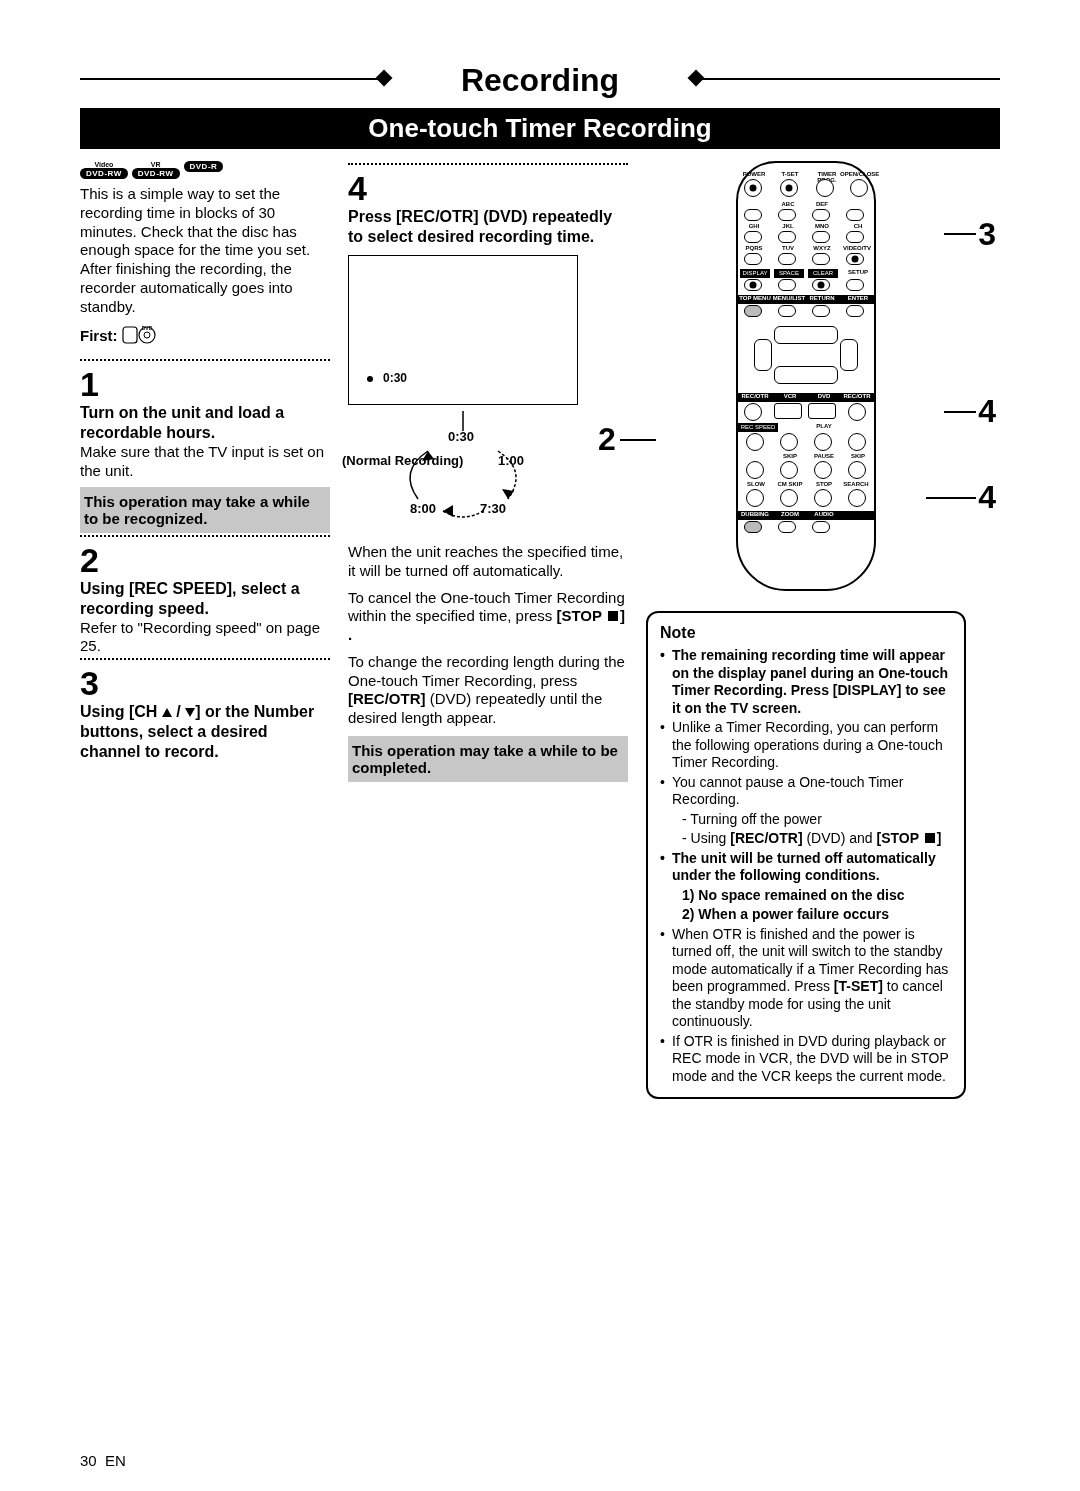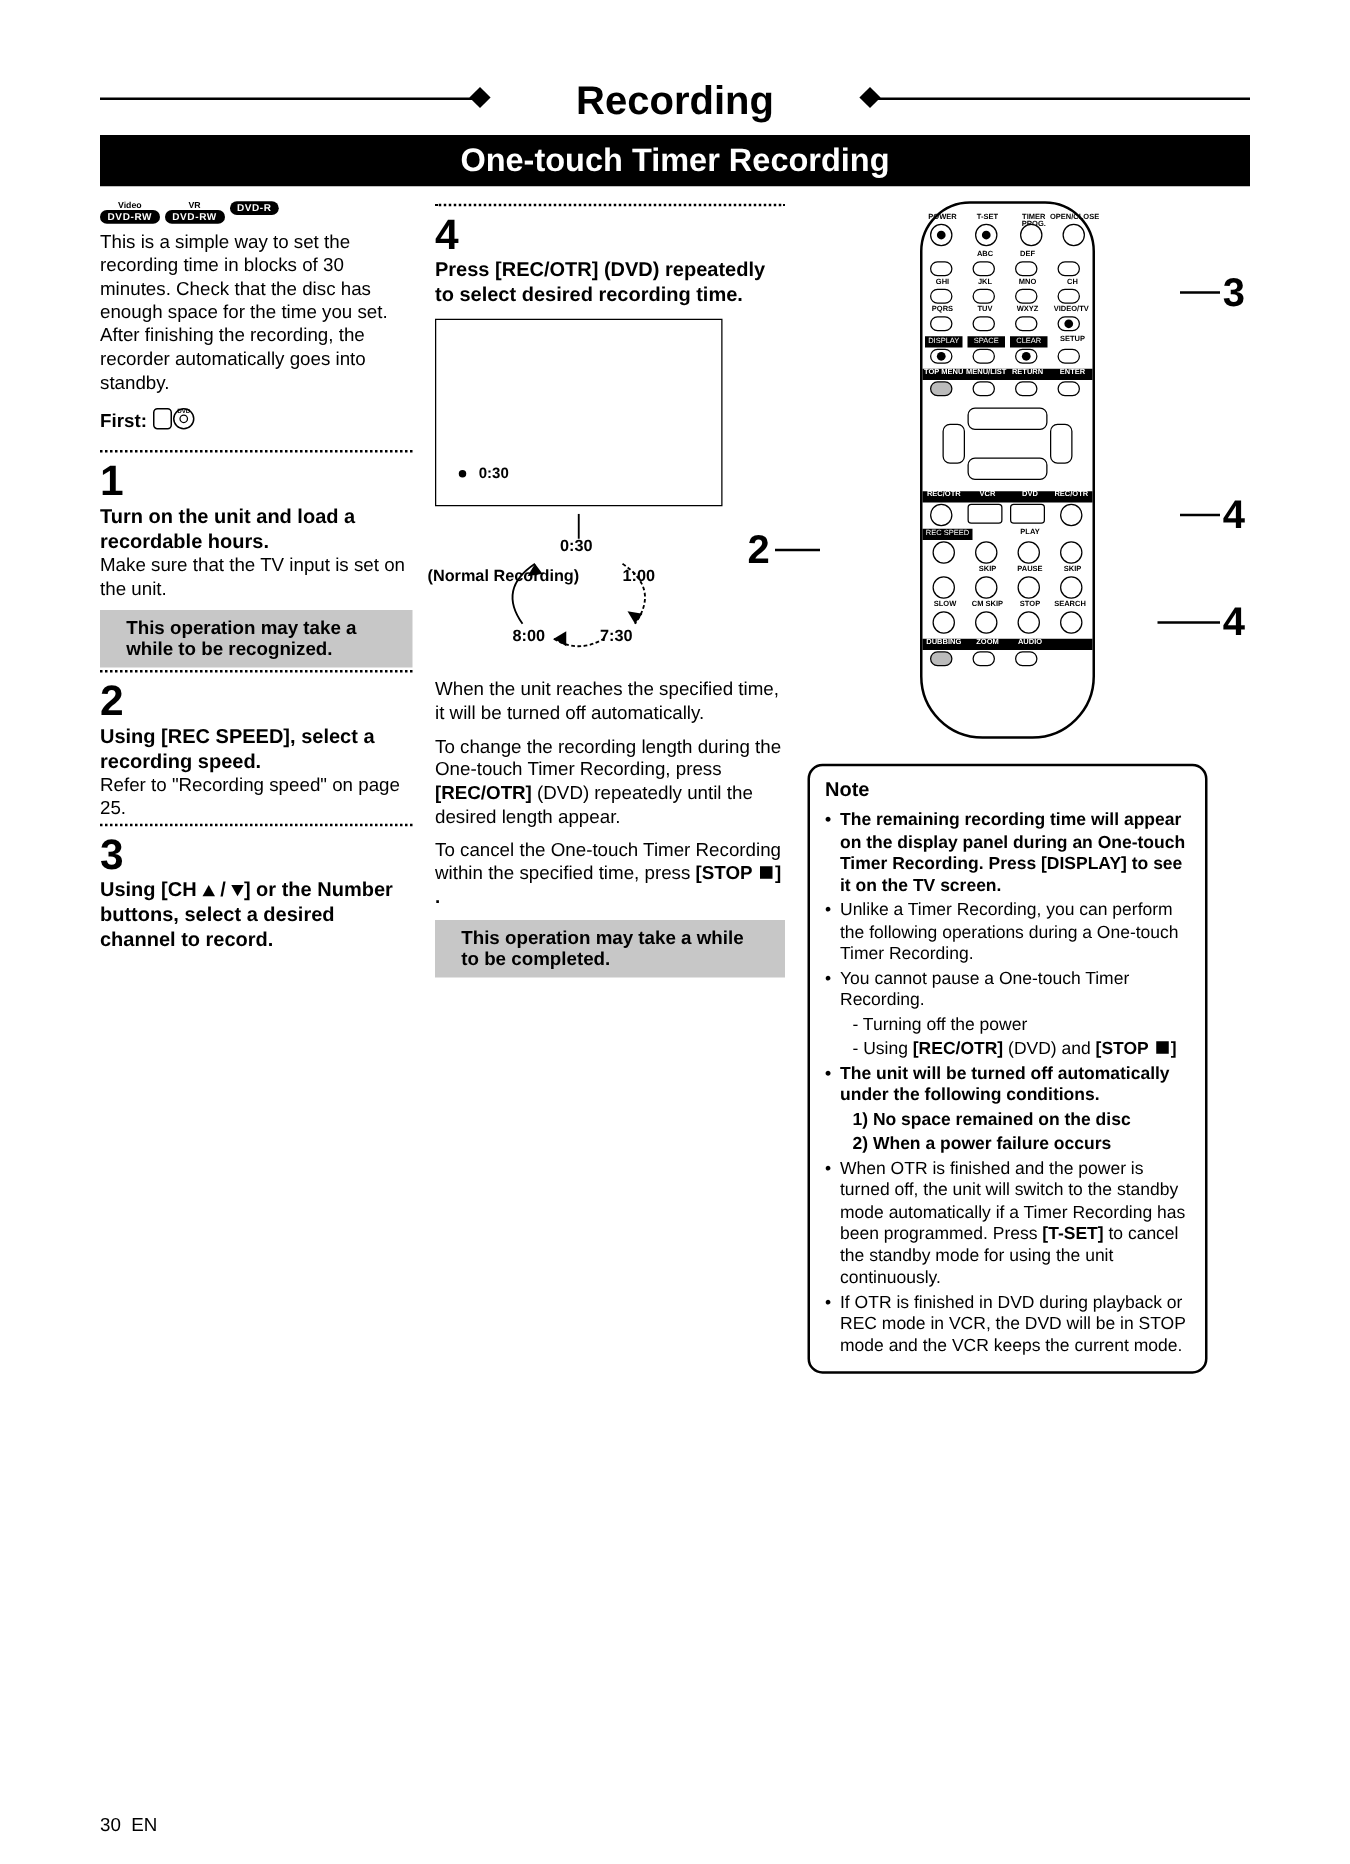--- a/index.html
+++ b/index.html
@@ -21,21 +21,21 @@
   .col.right { flex: 0 0 320px; position: relative; }
   .disc-badges { display: flex; gap: 4px; margin-bottom: 6px; }
   .badge { display:inline-flex; flex-direction:column; align-items:center; font-size:7px; font-weight:bold; }
   .badge-pill { background:#000; color:#fff; border-radius:8px; padding:1px 6px; font-size:8px; font-weight:bold; letter-spacing:0.5px; }
   .body-text { font-size: 15px; line-height: 1.25; margin-bottom: 8px; }
   .bold { font-weight: bold; }
   .dotted-hr { border: none; border-top: 2px dotted #000; margin: 2px 0 6px 0; }
   .step-num { font-size: 34px; font-weight: bold; line-height: 1; margin-top: 4px; }
   .step-head { font-size: 16px; font-weight: bold; line-height: 1.25; margin-top: 2px; }
   .sub-text { font-size: 15px; line-height: 1.25; }
-  .notice { background: #c7c7c7; font-size: 15px; font-weight: bold; padding: 6px 21px; margin-top: 6px; }
+  .notice { background: #c7c7c7; font-size: 15px; font-weight: bold; padding: 6px 4px; margin-top: 6px; }
   .tv-box { border: 1px solid #000; width: 230px; height: 150px; margin: 8px 0 6px 0; position: relative; }
   .tv-bullet { position:absolute; left:18px; top:120px; width:6px; height:6px; background:#000; border-radius:50%; }
   .tv-text { position:absolute; left:34px; top:115px; font-size:12px; font-weight:bold; }
   .cycle-wrap { position: relative; width: 230px; height: 120px; margin-bottom: 12px; }
   .cycle-label { position:absolute; font-size:13px; font-weight:bold; }
   .cycle-svg { position:absolute; left:0; top:0; }
   .note-box { border: 2px solid #000; border-radius: 12px; padding: 10px 12px; font-size: 14px; line-height: 1.25; margin-top: 6px; }
   .note-title { font-weight: bold; font-size: 16px; margin-bottom: 4px; }
   .note-list li { list-style: none; position: relative; padding-left: 12px; margin-bottom: 2px; }
   .note-list li::before { content:"•"; position:absolute; left:0; }
@@ -133,22 +133,22 @@
           <path d="M 95 100 Q 115 112 135 100" fill="none" stroke="#000" stroke-width="1.5" stroke-dasharray="3,2"></path>
           <polygon points="95,100 105,94 105,106" fill="#000"></polygon>
         </svg>
         <div class="cycle-label" style="left:100px; top:18px;">0:30</div>
         <div class="cycle-label" style="left:-6px; top:42px;">(Normal Recording)</div>
         <div class="cycle-label" style="left:150px; top:42px;">1:00</div>
         <div class="cycle-label" style="left:62px; top:90px;">8:00</div>
         <div class="cycle-label" style="left:132px; top:90px;">7:30</div>
       </div>
       <p class="body-text">When the unit reaches the specified time, it will be turned off automatically.</p>
+      <p class="body-text"><span>To cancel the One-touch Timer Recording within the specified time, press </span><span class="bold">[STOP </span><span class="stop-sq"></span><span class="bold">] .</span></p>
       <p class="body-text"><span>To change the recording length during the One-touch Timer Recording, press </span><span class="bold">[REC/OTR]</span><span> (DVD) repeatedly until the desired length appear.</span></p>
-      <p class="body-text"><span>To cancel the One-touch Timer Recording within the specified time, press </span><span class="bold">[STOP </span><span class="stop-sq"></span><span class="bold">] .</span></p>
       <div class="notice">This operation may take a while to be completed.</div>
     </div>
 
     <div class="col right">
       <div class="remote-wrap">
         <div class="remote-body"></div>
 
         <div class="remote-label" style="left:14px; top:10px;">POWER</div>
         <div class="r-btn sm dot" style="left:18px; top:18px;"></div>
         <div class="remote-label" style="left:50px; top:10px;">T-SET</div>

